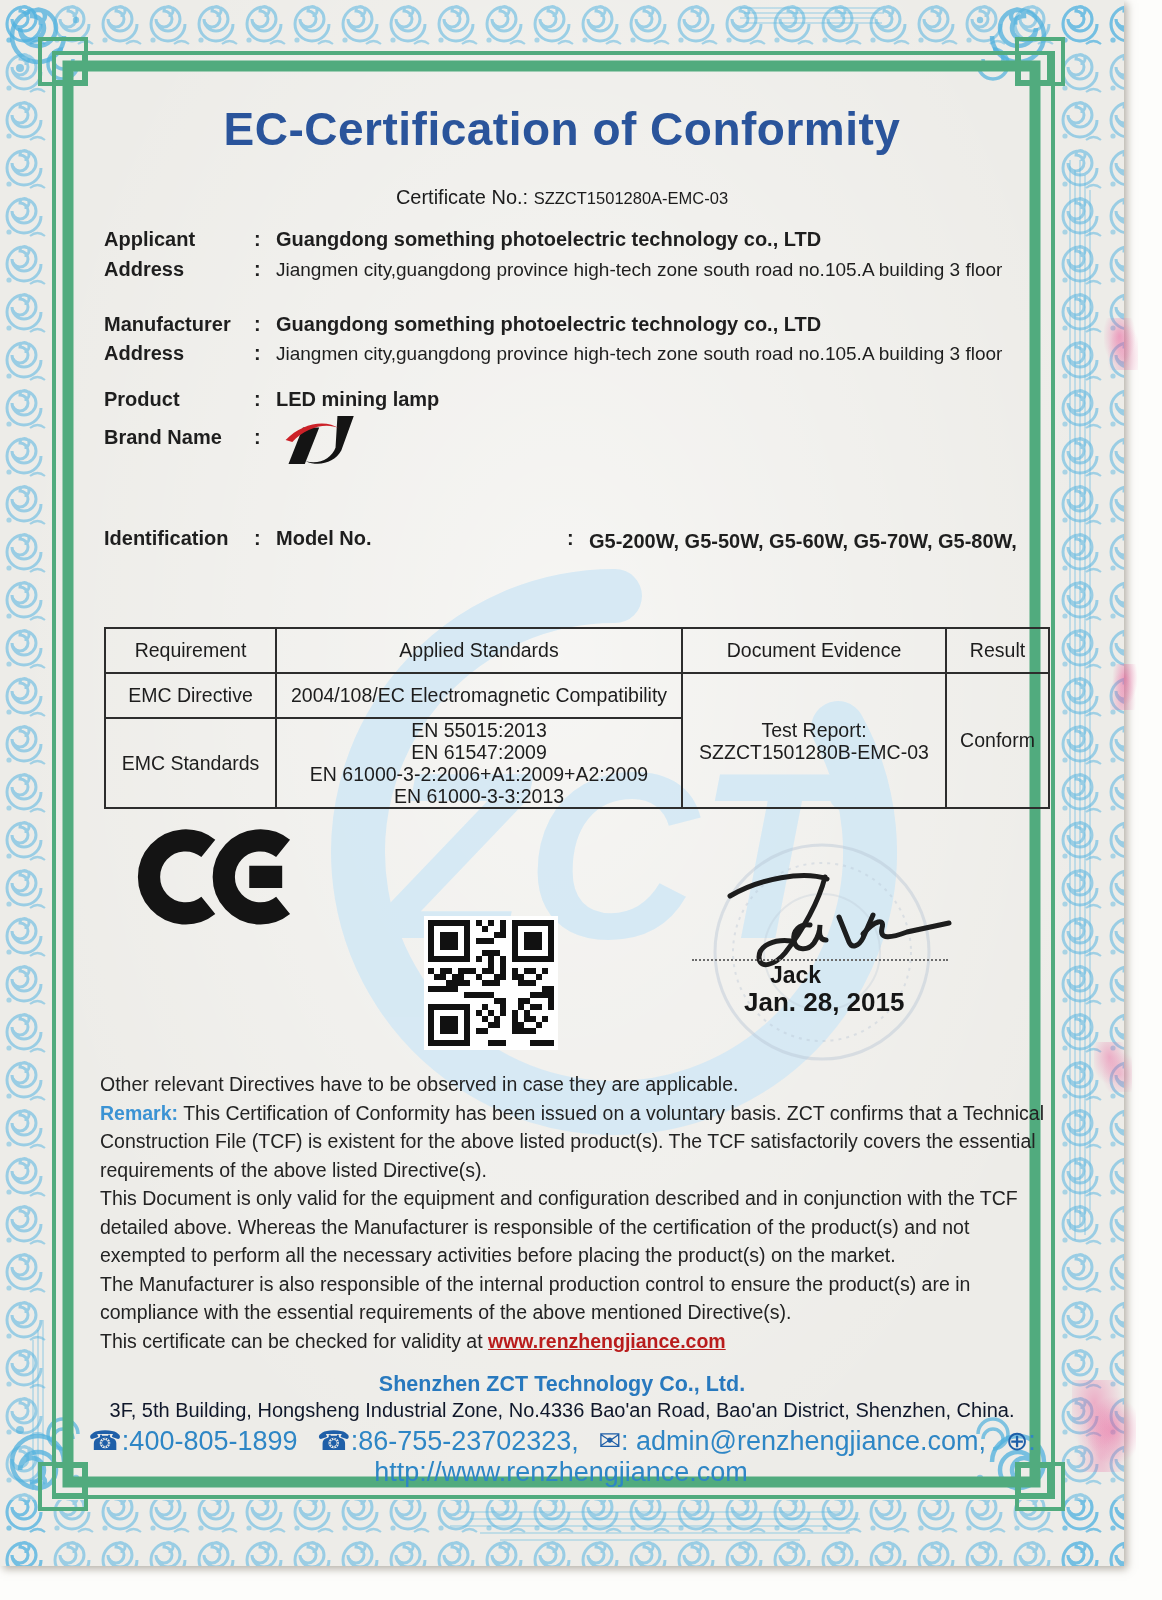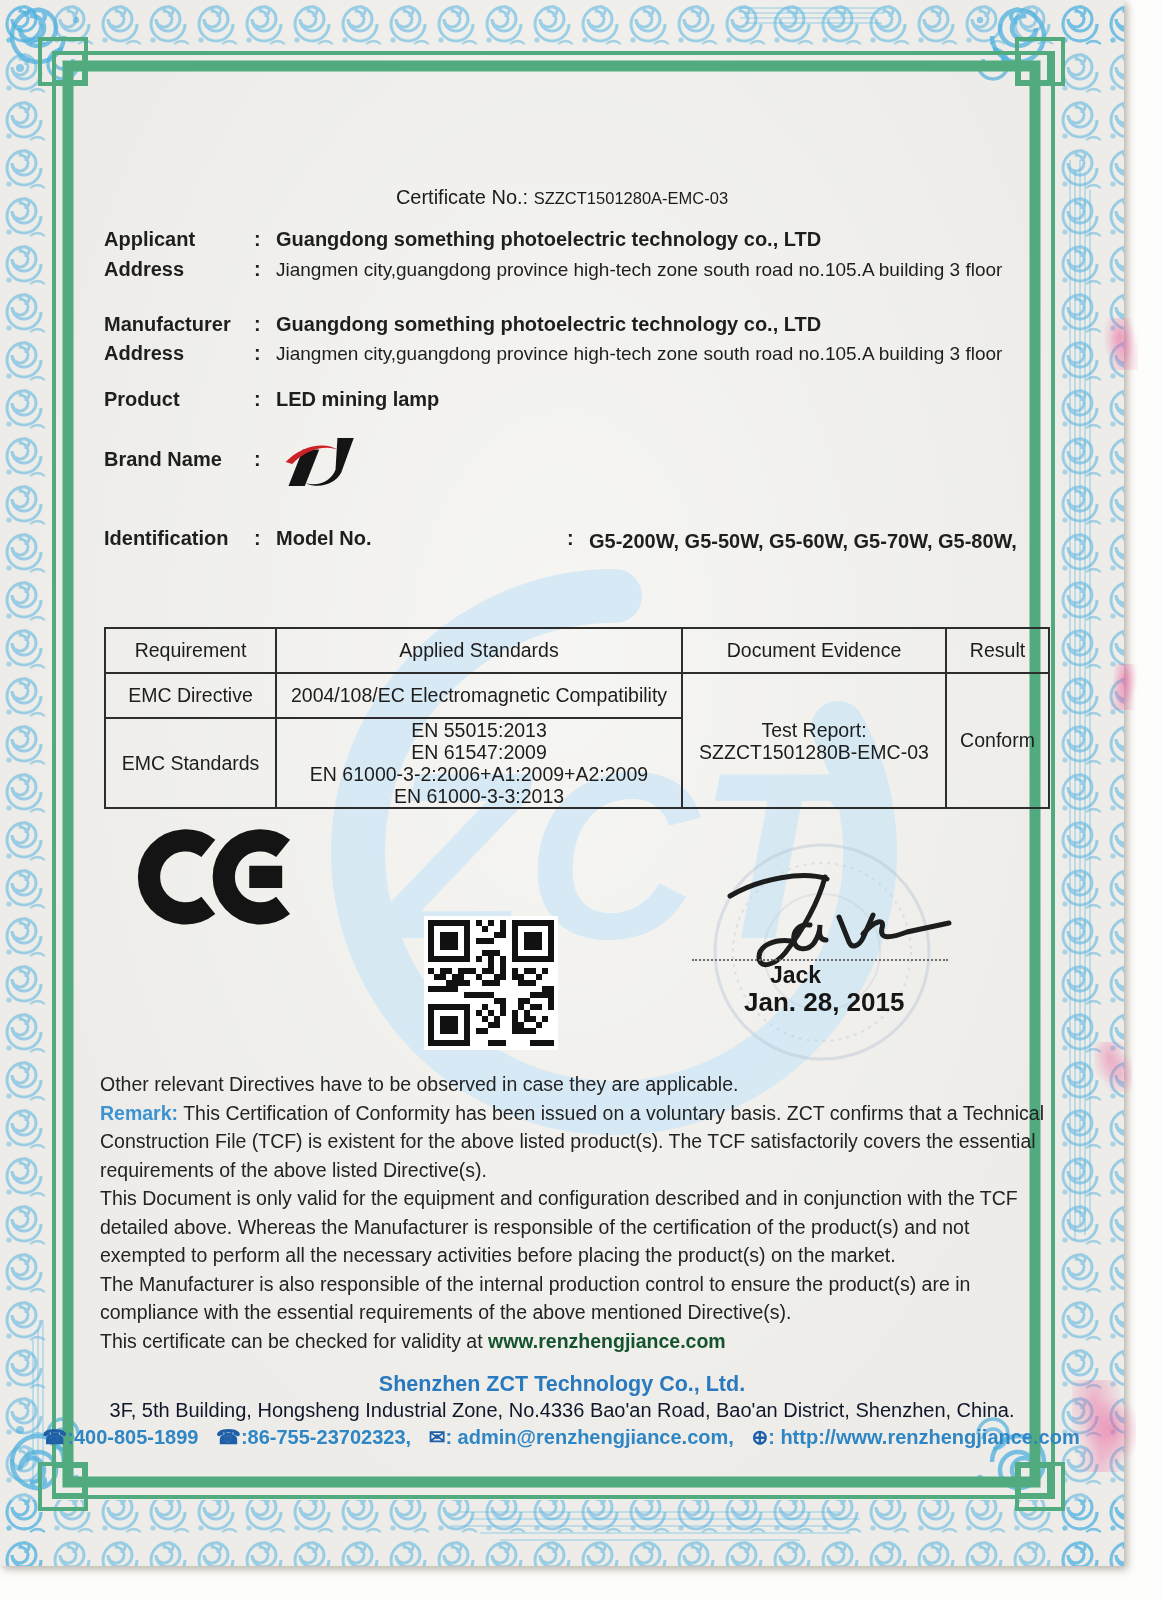--- a/index.html
+++ b/index.html
@@ -36,26 +36,26 @@
   .rh{height:45px;border-radius:10px;} .r2{height:45px;} .r3{height:88px;}
   .stline{line-height:22px;}
   
   .dotline{left:692px;top:959px;width:256px;border-top:2px dotted #6b6b6b;height:0;}
   .signame{left:770px;top:962px;font-size:23px;font-weight:bold;color:#161616;}
   .sigdate{left:744px;top:987px;font-size:26px;font-weight:bold;color:#161616;}
   
   .remark{left:100px;top:1070px;width:952px;font-size:19.5px;line-height:28.5px;color:#232323;}
   .remark p{margin:0;}
   .remark .rlabel{color:#3b93d4;font-weight:bold;}
-  .remark .rlink{color:#14532d;font-weight:bold;}
+  .remark .rlink{color:#b91c1c;font-weight:bold;text-decoration:underline;}
   
   .f-company{left:0;top:1372px;width:1124px;text-align:center;
              font-size:21.5px;font-weight:bold;color:#2879be;}
   .f-address{left:0;top:1399px;width:1124px;text-align:center;font-size:20px;color:#0f172a;}
-  .f-contact{left:0;top:1425px;width:1124px;text-align:center;font-size:20px;color:#2e86c5;font-weight:bold;}
+  .f-contact{left:0;top:1425px;width:1124px;text-align:center;font-size:27px;color:#2e86c5;}
   .f-contact .ic{color:#1f5fa8;margin-left:10px;}
   .f-contact .seg{margin-right:2px;}
   
   .stain{z-index:8;pointer-events:none;}
   .s1{left:1104px;top:318px;width:34px;height:52px;
       background:radial-gradient(ellipse at 45% 35%,rgba(234,80,148,.45),rgba(234,80,148,0) 62%),
                  radial-gradient(ellipse at 60% 75%,rgba(234,80,148,.30),rgba(234,80,148,0) 60%);}
   .s2{left:1110px;top:664px;width:30px;height:46px;
       background:radial-gradient(ellipse at 50% 30%,rgba(234,80,148,.50),rgba(234,80,148,0) 60%),
                  radial-gradient(ellipse at 40% 80%,rgba(234,80,148,.35),rgba(234,80,148,0) 55%);}
@@ -123,20 +123,21 @@
       <rect x="68" y="66" width="967" height="1416" stroke-width="11"></rect>
     </g>
 
     <use href="#knot" transform="translate(68 66)"></use>
     <use href="#knot" transform="translate(1107 0) scale(-1 1) translate(72 66)"></use>
     <use href="#knot" transform="translate(0 1550) scale(1 -1) translate(68 68)"></use>
     <use href="#knot" transform="translate(1107 1550) scale(-1 -1) translate(72 68)"></use>
   </svg>
 
   <div id="content">
+    <div class="abs title">EC-Certification of Conformity</div>
 
     <div class="abs certline">
       <b>Certificate No.:</b>
       <b class="num">SZZCT1501280A-EMC-03</b>
     </div>
 
     <div class="abs frow" style="top:228px">
       <div class="flabel">Applicant</div>
       <div class="fcolon">:</div>
       <div class="fval-b">Guangdong something photoelectric technology co., LTD</div>
@@ -155,21 +156,21 @@
       <div class="flabel">Address</div>
       <div class="fcolon">:</div>
       <div class="fval-r">Jiangmen city,guangdong province high-tech zone south road no.105.A building 3 floor</div>
     </div>
     <div class="abs frow" style="top:388px">
       <div class="flabel">Product</div>
       <div class="fcolon">:</div>
       <div class="fval-b">LED mining lamp</div>
     </div>
 
-    <div class="abs frow" style="top:448px">
+    <div class="abs frow" style="top:426px">
       <div class="flabel">Brand Name</div>
       <div class="fcolon">:</div>
       <svg width="96" height="62" viewBox="0 0 100 64" style="margin-top:-16px">
         <path d="M28 18 L45 18 L30 56 L13 56 Z" fill="#141414"></path>
         <path d="M64 6 L81 6 L68 42 C 61 55 44 59 31 53 C 45 57 58 50 62 39 Z" fill="#141414"></path>
         <path d="M10 31 C 27 13 52 9 66 19 C 52 12 31 18 17 33 Z" fill="#cc2128"></path>
       </svg>
     </div>
 
     <div class="abs frow" style="top:527px">

